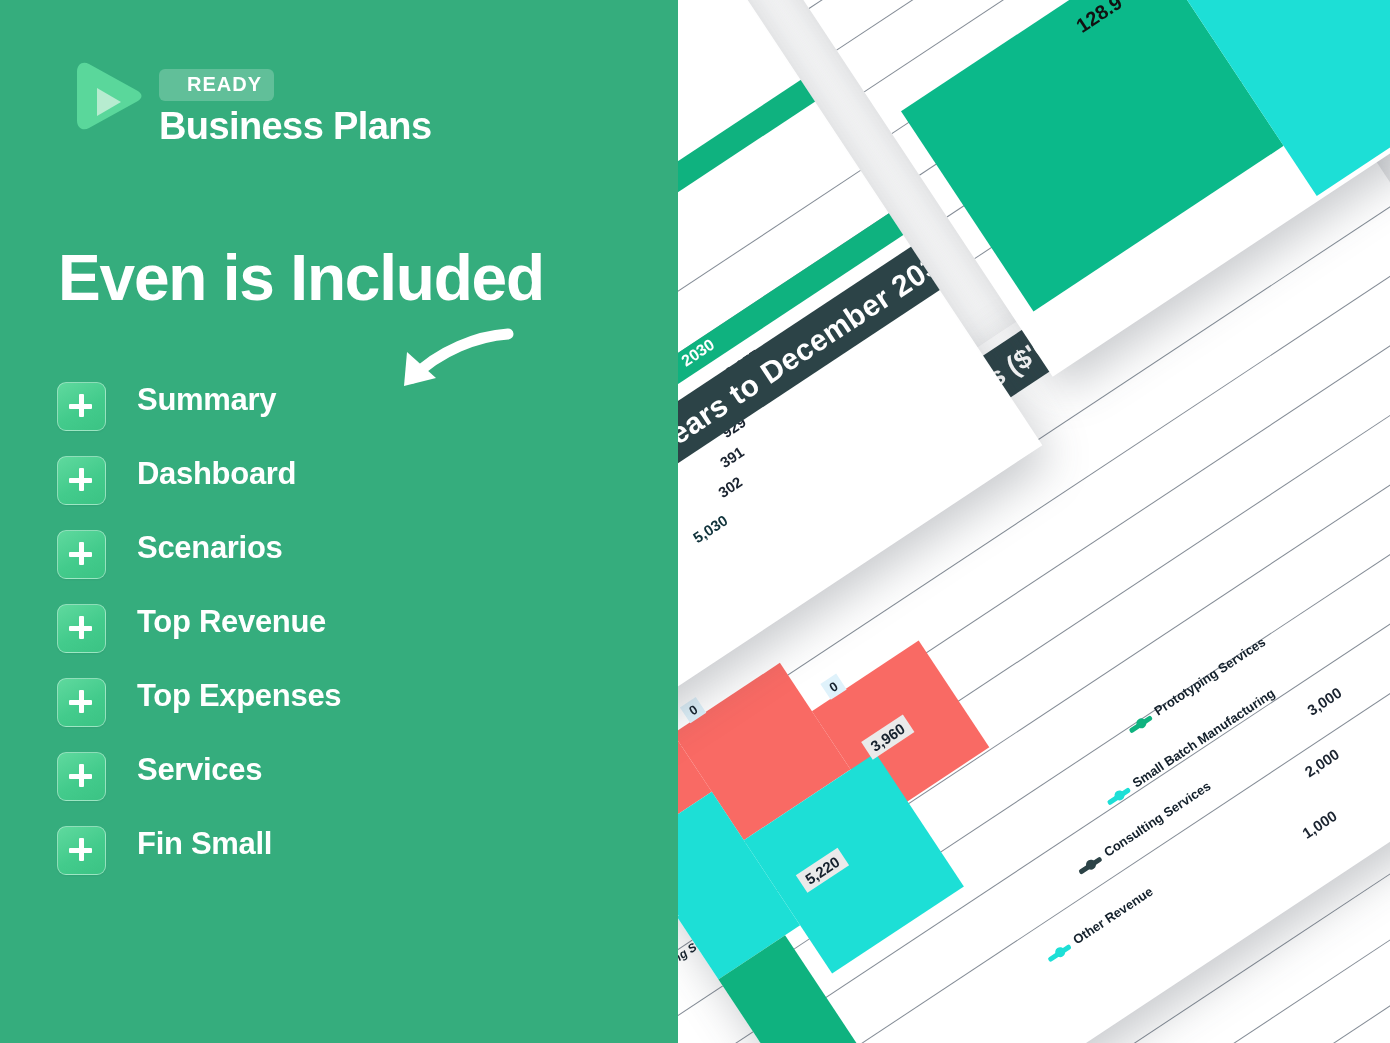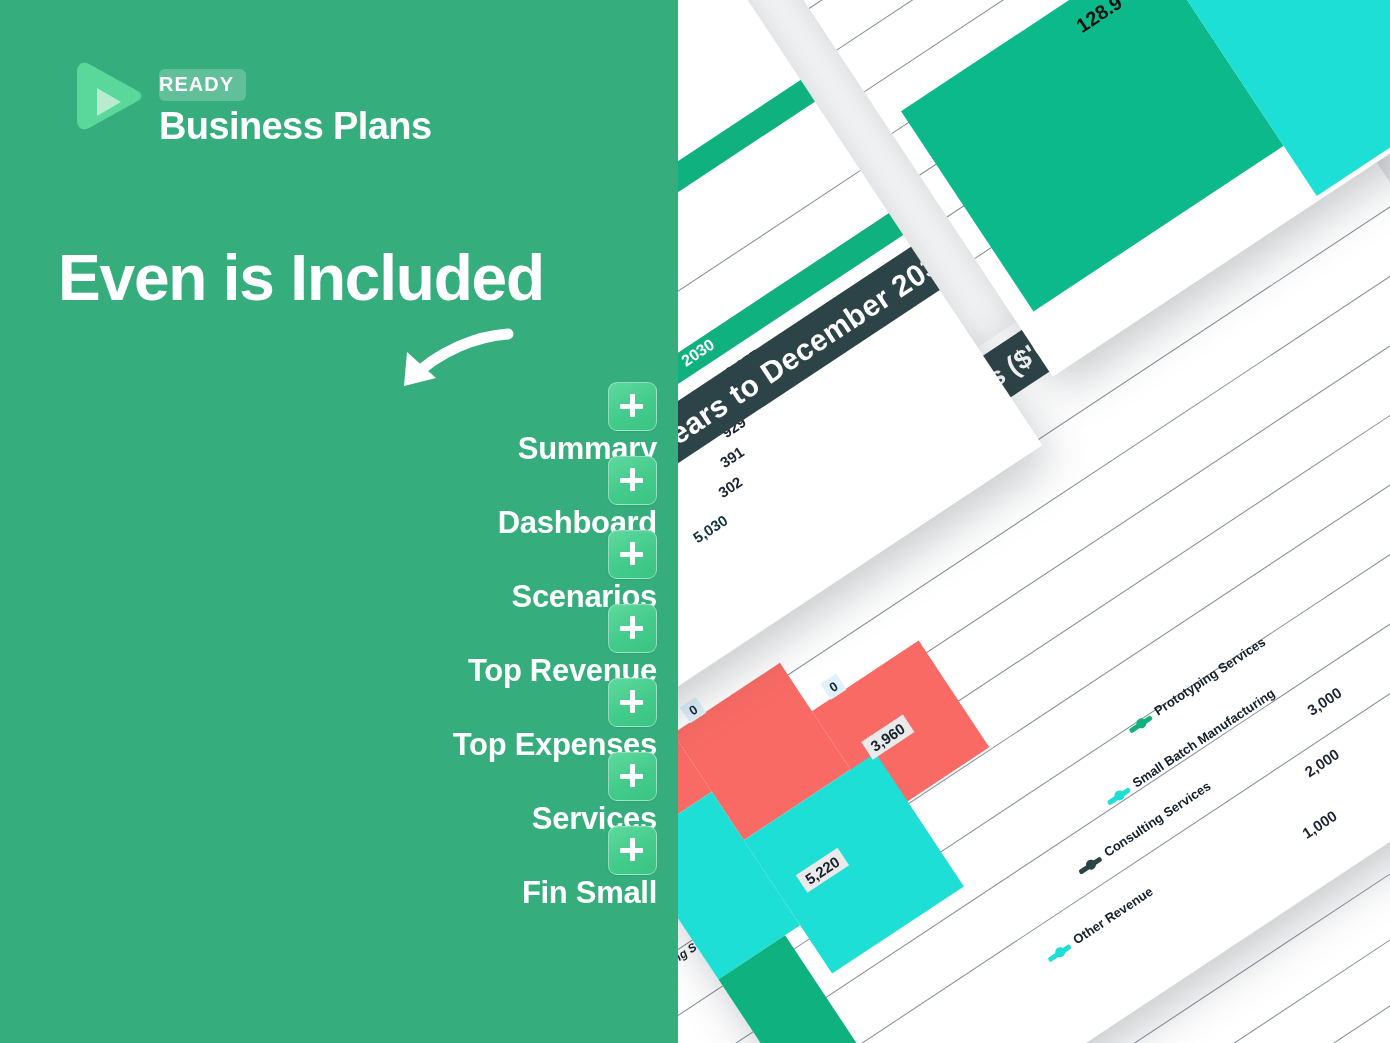--- a/index.html
+++ b/index.html
@@ -85,36 +85,36 @@
   
   .panel{
     position:absolute;left:0;top:0;width:678px;height:1043px;
     background:#35ad7d;
   }
   .logo-row{position:absolute;left:63px;top:55px;display:flex;align-items:flex-start;}
   .playmark{position:relative;width:82px;height:82px;flex:0 0 auto;}
   .badge{
     display:inline-block;background:rgba(255,255,255,.22);color:#fff;
     font-size:20px;font-weight:700;letter-spacing:1px;border-radius:6px;
-    padding:4px 12px 5px 0;
+    padding:4px 12px 5px 28px;
   }
   .brand{
     color:#fff;font-size:38px;font-weight:800;letter-spacing:-.6px;margin-top:6px;line-height:1;
   }
   .logo-text{margin-left:14px;margin-top:14px;}
 
   .headline{
     position:absolute;left:58px;top:246px;color:#fff;font-size:64px;font-weight:800;
     letter-spacing:-1.2px;line-height:1;white-space:nowrap;
   }
 
   .arrow{position:absolute;left:386px;top:322px;width:140px;height:80px;}
 
   .list{position:absolute;left:57px;top:382px;width:600px;}
-  .row{display:flex;align-items:flex-end;height:50px;margin-bottom:24px;flex-direction:column;}
+  .row{display:flex;align-items:flex-start;height:50px;margin-bottom:24px;}
   .plus{
     width:47px;height:47px;border-radius:9px;flex:0 0 auto;position:relative;
     background:linear-gradient(150deg,#5fd99e 0%,#43cb8c 55%,#3bc384 100%);
     border:1.5px solid rgba(255,255,255,.42);
     box-shadow:0 1px 2px rgba(0,0,0,.06);
   }
   .plus:before,.plus:after{content:"";position:absolute;background:#fff;border-radius:1px;}
   .plus:before{left:50%;top:11px;width:5px;height:23px;margin-left:-2.5px;}
   .plus:after{top:50%;left:11px;height:5px;width:23px;margin-top:-2.5px;}
   .rowlabel{

